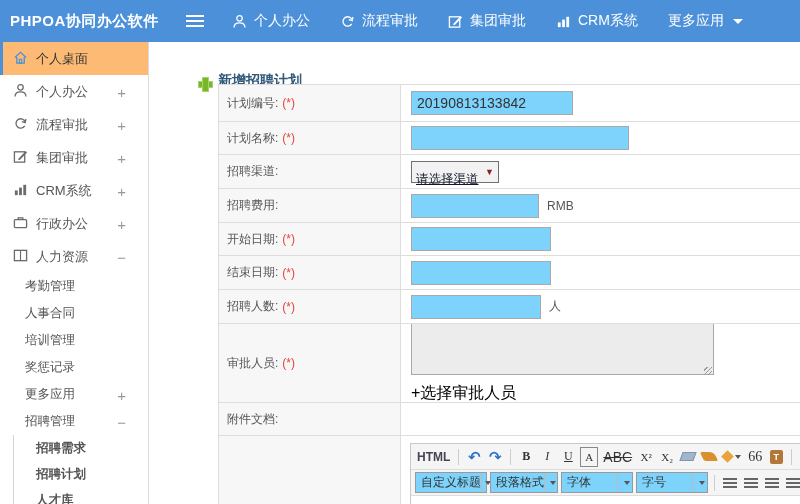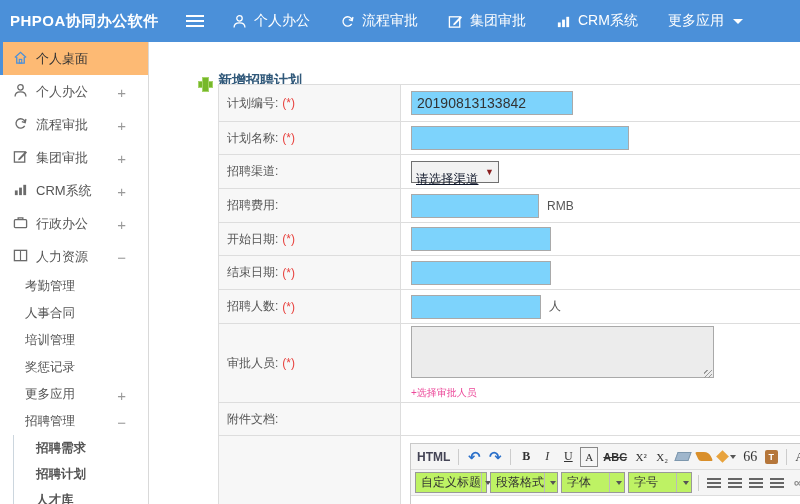--- a/index.html
+++ b/index.html
@@ -56,21 +56,21 @@
     padding-left:10px; gap:8px; overflow:hidden; }
   .fvalue input[type=text] { height:24px; border:1px solid #a9a9a9; padding:0 5px;
     font-size:14px; color:#333; font-family:inherit; background:#7dd3fc; }
   .inp-no { width:162px; font-size:15px; }
   .inp-name { width:218px; }
   .inp-fee { width:128px; }
   .inp-date { width:140px; }
   .inp-num { width:130px; }
   .inp-file { width:143px; height:22px !important; }
   .suffix { font-size:12px; color:#555; }
-  .blue-link { font-size:10px; color:#ec4899; text-decoration:none; cursor:pointer; }
+  .blue-link { font-size:16px; color:#000000; text-decoration:none; cursor:pointer; }
 
   .sel-channel { width:88px; height:22px; border:1px solid #707070; background:#f2f2f2;
     display:flex; align-items:center; justify-content:space-between; padding:0 4px; cursor:pointer; }
   .sel-channel .sel-text { font-size:12.5px; color:#0f172a; text-decoration:underline;margin-top:16px; }
   .sel-channel .sel-arrow { color:#8b2020; font-size:9px; }
 
   .approver-cell { flex-direction:column; align-items:flex-start; justify-content:center; gap:4px; }
   .approver-box { position:relative; }
   .approver-box textarea { width:303px; height:52px; background:#ececec;
     border:1px solid #a9a9a9; resize:none; font-family:inherit; }
@@ -84,37 +84,37 @@
     border-bottom:1px solid #ddd; padding:2px 4px; gap:3px; height:26px; white-space:nowrap; }
   .tbtn { display:inline-flex; align-items:center; justify-content:center; height:20px;
     min-width:18px; padding:0 2px; font-size:12px; color:#333; cursor:pointer; }
   .tsep { width:1px; height:16px; background:#ccc; margin:0 3px; }
   .t-html { font-size:12px; font-weight:bold; color:#445; }
   .t-undo,.t-redo { color:#2a6fc9; font-size:15px; font-weight:bold; }
   .t-b { font-weight:bold; font-family:"Liberation Serif",serif; }
   .t-i { font-style:italic; font-family:"Liberation Serif",serif; }
   .t-u { text-decoration:underline; font-family:"Liberation Serif",serif; }
   .t-abox { border:1px solid #888; font-family:"Liberation Serif",serif; font-size:11px; padding:0 3px; }
-  .t-strike { text-decoration:line-through; font-size:11px;font-weight:bold; }
+  .t-strike { text-decoration:line-through; font-size:14px; }
   .t-sup,.t-sub { font-size:11px; font-family:"Liberation Serif",serif; }
   .t-eraser { width:14px; height:9px; background:#9fb6cc; transform:skewX(-20deg); border:1px solid #7d97ad; }
   .t-brush { width:14px; height:9px; background:#d98f2b; transform:skewX(25deg); border-radius:2px 5px 2px 2px; }
   .t-spark { width:9px; height:9px; background:#e8a33d; transform:rotate(45deg); }
   .t-quote { font-family:"Liberation Serif",serif; font-weight:normal; font-size:14px; }
   .t-paste { width:13px; height:14px; background:#b5763a; color:#fff; font-size:9px; font-weight:bold;
     display:flex; align-items:center; justify-content:center; border-radius:2px; }
   .t-caret { width:0; height:0; border-left:3.5px solid transparent; border-right:3.5px solid transparent;
     border-top:4px solid #555; margin-left:3px; }
   .t-color { font-family:"Liberation Serif",serif; font-size:13px; }
-  .ed-select { height:21px; border:1px solid #999; background:#bef264; display:flex;
+  .ed-select { height:21px; border:1px solid #999; background:#7dd3fc; display:flex;
     align-items:center; justify-content:space-between; padding-left:5px; font-size:12px;
     color:#333; cursor:pointer; }
   .ed-sel-arrow { width:15px; height:100%; border-left:1px solid #bbb; display:flex;
     align-items:center; justify-content:center; }
-  .w72{width:72px} .w68{width:68px} .w64{width:64px}
+  .w72{width:72px} .w68{width:68px} .w64{width:72px}
   .t-align { width:14px; height:10px;
     background:repeating-linear-gradient(to bottom,#666 0 2px,transparent 2px 4px); }
   .t-link { color:#8a8a8a; font-size:13px; font-weight:bold; letter-spacing:-1px; }
   .ed-content { height:100%; background:#fff; }
 </style>
 </head>
 <body>
 
 <div class="page">
 

